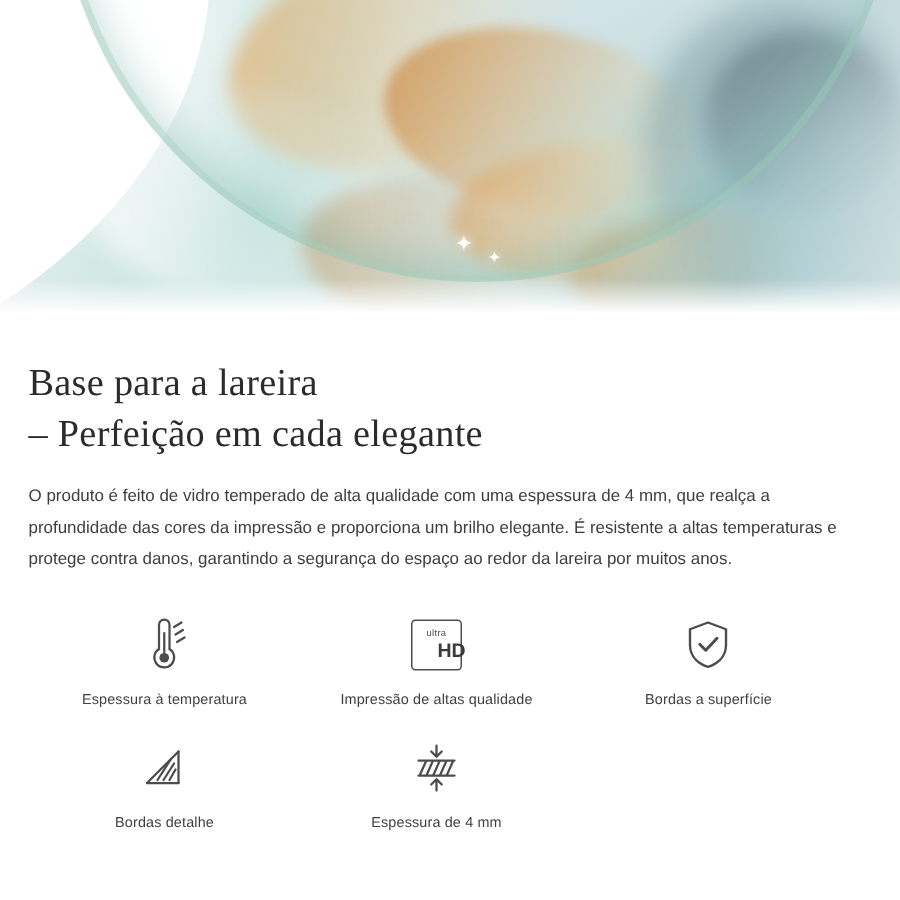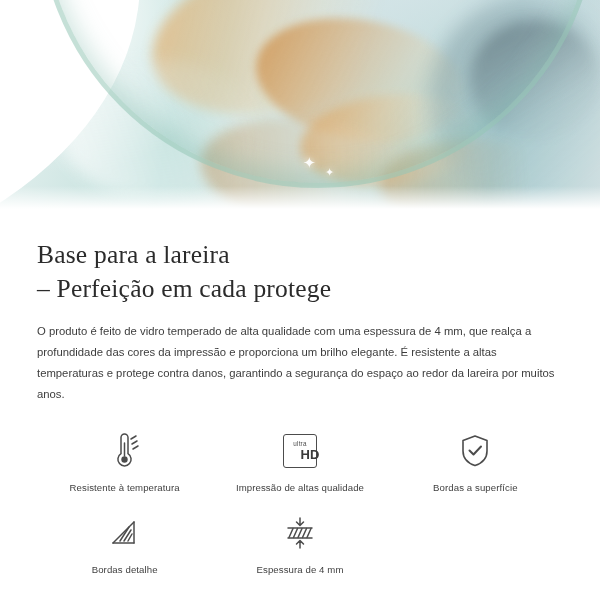--- a/index.html
+++ b/index.html
@@ -102,21 +102,21 @@
   .shine.a { left: 303px; top: 155px; }
   .shine.b { left: 325px; top: 167px; font-size: 11px; }
   .hero-bottom-fade {
     position: absolute;
     left: 0; bottom: 0; width: 600px; height: 26px;
     background: linear-gradient(to bottom, rgba(255,255,255,0), #ffffff 88%);
   }
 
   
   .content {
-    padding: 26px 37px 0 37px;
+    padding: 26px 37px 0 19px;
   }
   .headline {
     font-family: "Liberation Serif", serif;
     font-size: 25.5px;
     line-height: 1.32;
     color: #2b2b2b;
     font-weight: 400;
     letter-spacing: .2px;
   }
   .headline .l2 { display: block; }
@@ -190,39 +190,39 @@
     </div>
     <span class="shine a">✦</span>
     <span class="shine b">✦</span>
     <div class="hero-bottom-fade"></div>
   </div>
 
   <div class="content">
 
     <h1 class="headline">
       <span>Base para a lareira</span>
-      <span class="l2">– Perfeição em cada protege</span>
+      <span class="l2">– Perfeição em cada elegante</span>
     </h1>
 
     <p class="body-copy">O produto é feito de vidro temperado de alta qualidade com uma espessura de 4 mm, que realça a profundidade das cores da impressão e proporciona um brilho elegante. É resistente a altas temperaturas e protege contra danos, garantindo a segurança do espaço ao redor da lareira por muitos anos.</p>
 
     <div class="features">
 
       <div class="feature">
         <div class="feature-icon">
           <svg width="34" height="38" viewBox="0 0 34 38" fill="none" stroke="#4c4c4c" stroke-width="1.5" stroke-linecap="round">
             <path d="M13 5.5a3.5 3.5 0 0 1 7 0v16.2a6.6 6.6 0 1 1-7 0z"></path>
             <line x1="16.5" y1="11" x2="16.5" y2="24"></line>
             <circle cx="16.5" cy="27.5" r="3.2" fill="#4c4c4c" stroke="none"></circle>
             <line x1="23" y1="7" x2="28" y2="4"></line>
             <line x1="24" y1="12" x2="29" y2="9"></line>
             <line x1="25" y1="17" x2="30" y2="14"></line>
           </svg>
         </div>
-        <div class="feature-label">Resistente à temperatura</div>
+        <div class="feature-label">Espessura à temperatura</div>
       </div>
 
       <div class="feature">
         <div class="feature-icon">
           <div class="hd-box">
             <span class="ultra">ultra</span>
             <span class="hd">HD</span>
           </div>
         </div>
         <div class="feature-label">Impressão de altas qualidade</div>

